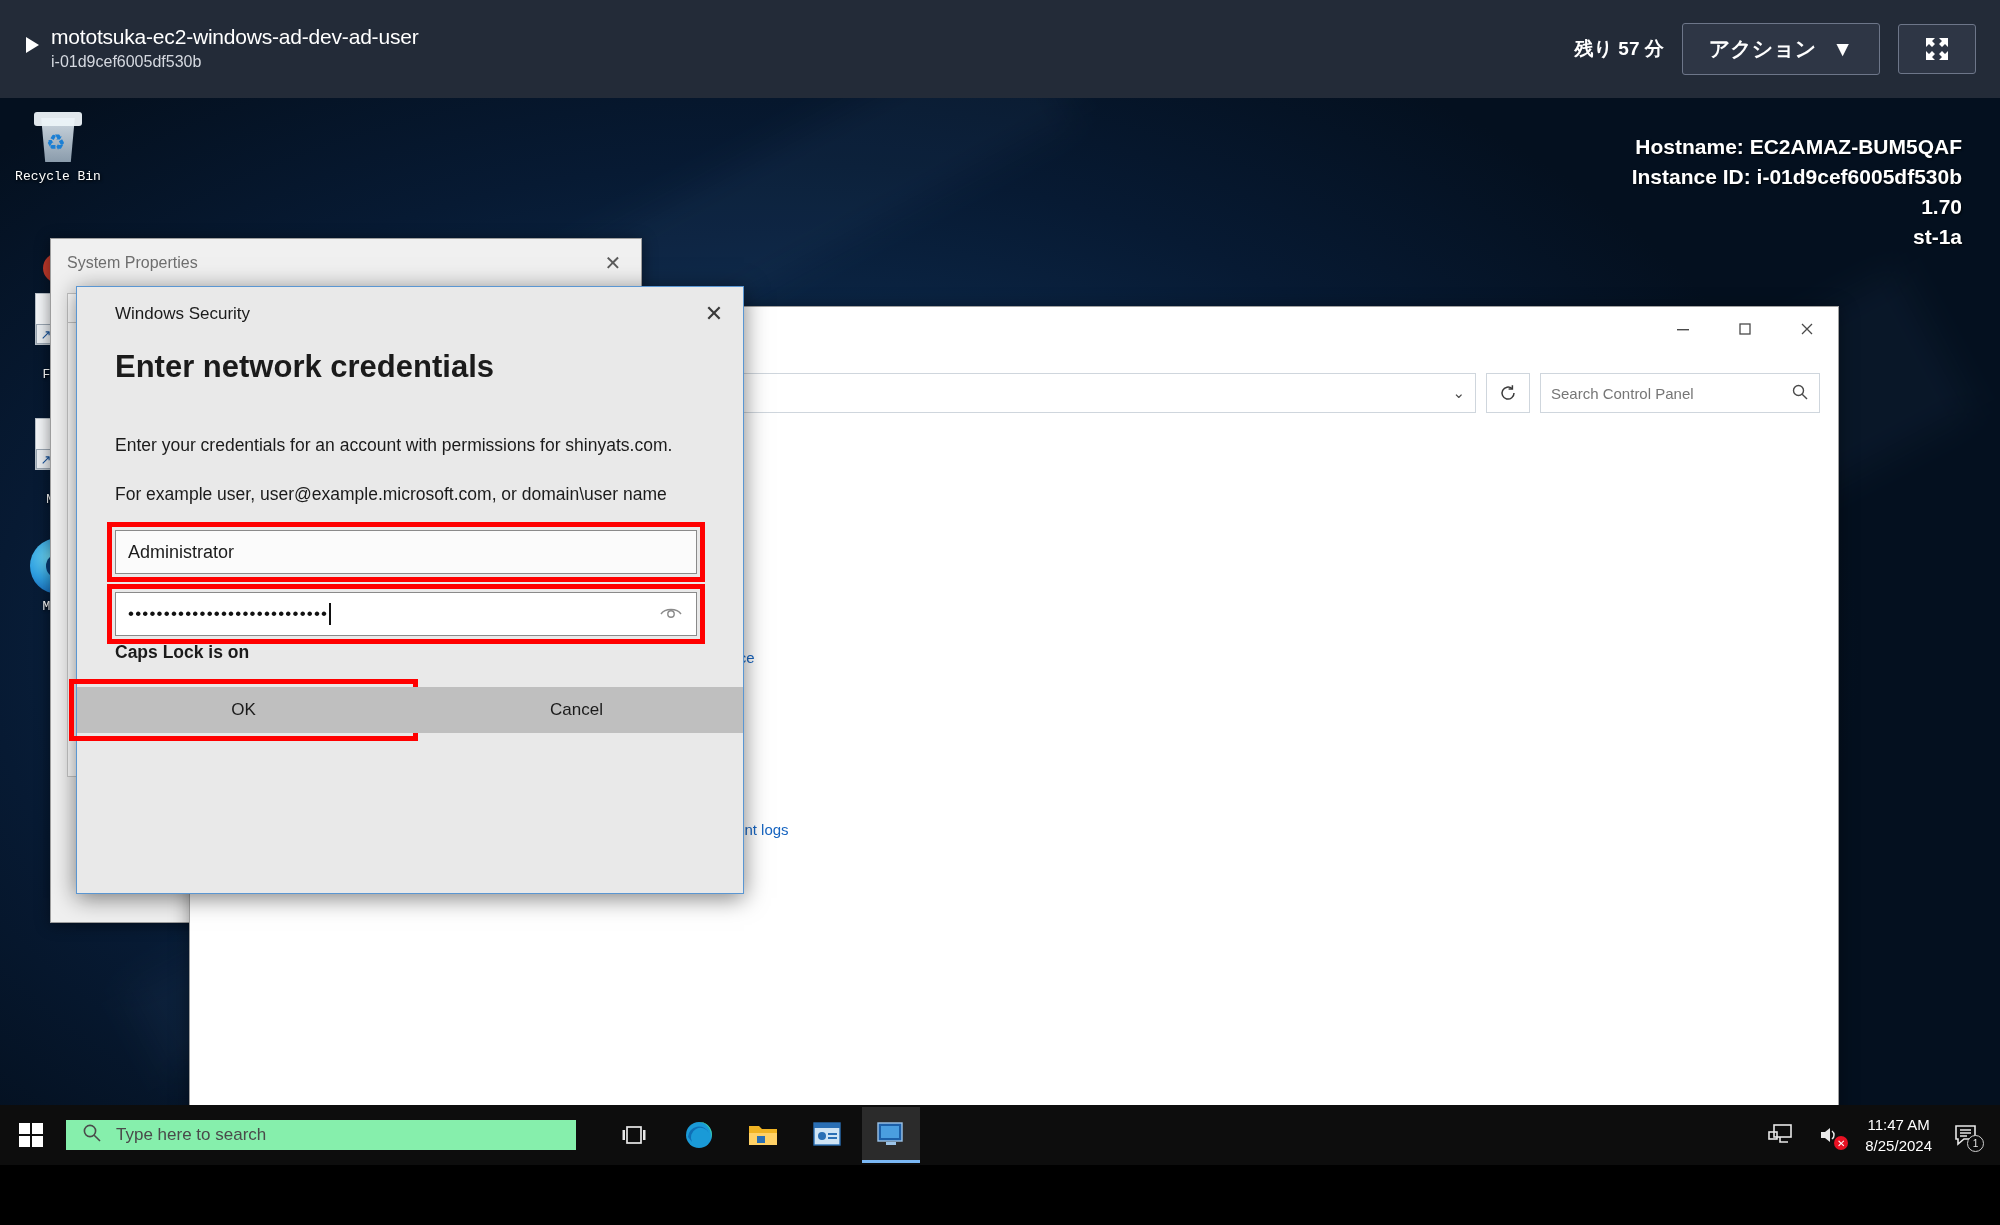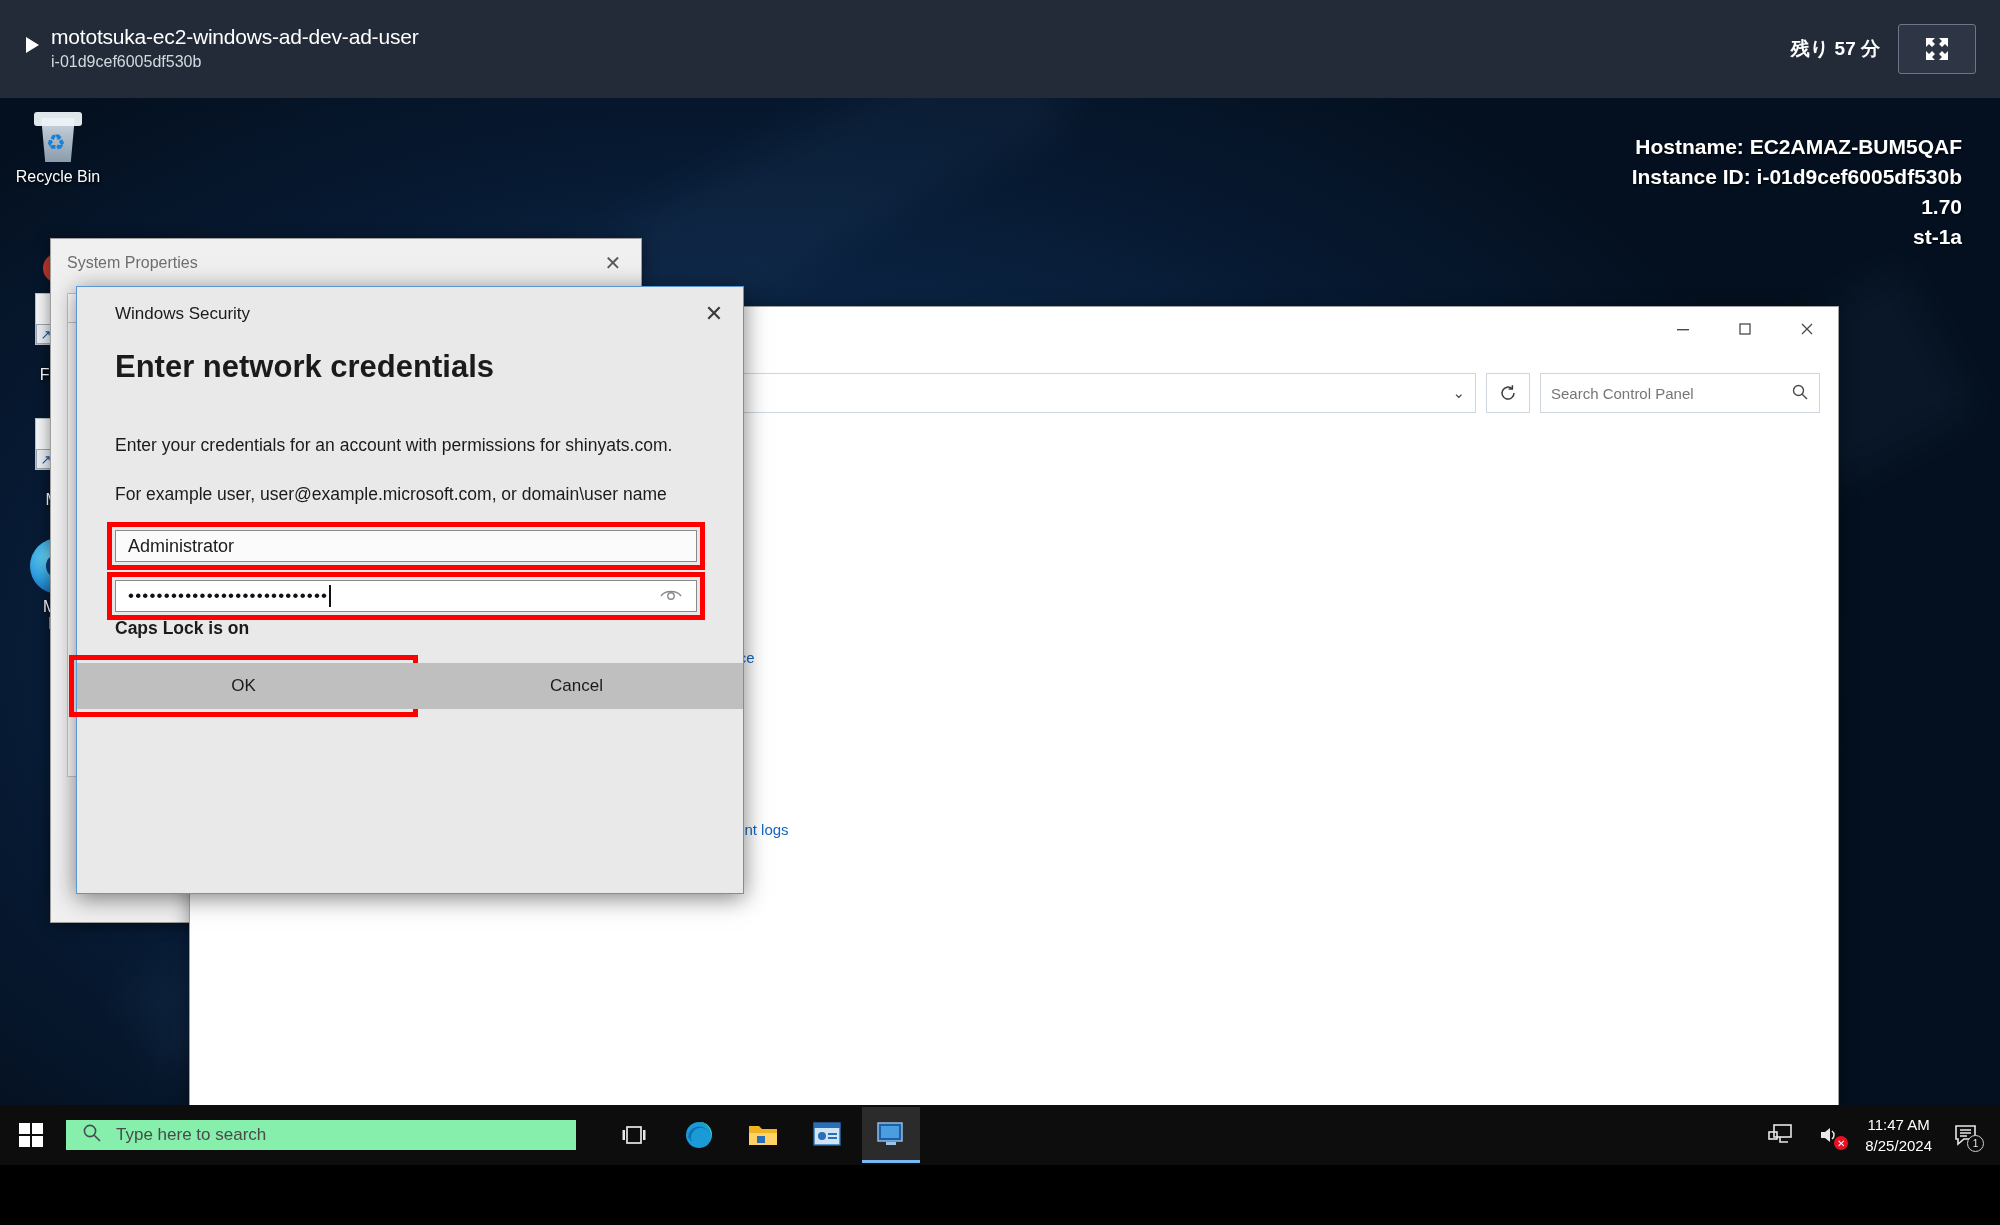--- a/index.html
+++ b/index.html
@@ -56,22 +56,23 @@
     overflow: hidden;
   }
   .wall-streak {
     position: absolute; background: rgba(90,150,210,0.05);
     transform: rotate(-28deg); filter: blur(16px);
   }
 
   
   .dicon { position: absolute; width: 92px; text-align: center; color: #fff; }
   .dicon .lbl {
-    font-size: 16px; line-height: 17px; text-shadow: 1px 1px 3px #000;
+    font-size: 13px; line-height: 17px; text-shadow: 1px 1px 3px #000;
     word-wrap: break-word;
+    font-family: Liberation Mono, monospace;
   }
   .icon-recycle { width: 56px; height: 56px; margin: 0 auto 4px; position: relative; }
   .icon-recycle .bin {
     position: absolute; left: 8px; top: 10px; width: 40px; height: 44px;
     background: linear-gradient(180deg, rgba(222,232,240,0.92), rgba(168,186,202,0.82));
     clip-path: polygon(8% 0, 92% 0, 82% 100%, 18% 100%);
     border-radius: 3px;
   }
   .icon-recycle .lid {
     position: absolute; left: 4px; top: 4px; width: 48px; height: 14px;
@@ -231,21 +232,21 @@
   }
   .cred-text {
     font-size: 17.5px; color: #1b1b1b; line-height: 27px; margin-bottom: 22px;
   }
   .field-wrap { position: relative; margin-bottom: 18px; }
   .redbox {
     position: absolute; left: -8px; top: -8px; right: -8px; bottom: -8px;
     border: 5px solid #ff0000; pointer-events: none;
   }
   .cred-input {
-    width: 100%; height: 32px; background: #fbfbfb; border: 1px solid #8a8a8a;
+    width: 100%; height: 44px; background: #fbfbfb; border: 1px solid #8a8a8a;
     font-size: 18px; color: #1b1b1b; padding: 0 12px;
     display: flex; align-items: center;
   }
   .cred-input.pw { background: #ffffff; }
   .pw-dots {
     letter-spacing: 1.2px; font-size: 17px; color: #111; line-height: 42px;
     white-space: nowrap; overflow: hidden;
   }
   .pw-caret {
     display: inline-block; width: 1.5px; height: 22px; background: #111;
@@ -314,20 +315,24 @@
   <div class="aws-header">
     <div class="aws-left">
       <div class="aws-caret"></div>
       <div class="aws-titles">
         <div class="aws-instance-name">mototsuka-ec2-windows-ad-dev-ad-user</div>
         <div class="aws-instance-id">i-01d9cef6005df530b</div>
       </div>
     </div>
     <div class="aws-right">
       <div class="aws-timer">残り 57 分</div>
+      <div class="aws-action-btn">
+        <span>アクション</span>
+        <span>▼</span>
+      </div>
       <div class="aws-fs-btn">
         <svg width="26" height="26" viewBox="0 0 26 26">
           <path d="M2 2 h9 l-3 3 3 3 -3 3 -3-3 -3 3 z" fill="#ffffff"></path>
           <path d="M24 2 v9 l-3-3 -3 3 -3-3 3-3 -3-3 z" fill="#ffffff"></path>
           <path d="M2 24 v-9 l3 3 3-3 3 3 -3 3 3 3 z" fill="#ffffff"></path>
           <path d="M24 24 h-9 l3-3 -3-3 3-3 3 3 3-3 z" fill="#ffffff"></path>
         </svg>
       </div>
     </div>
   </div>

